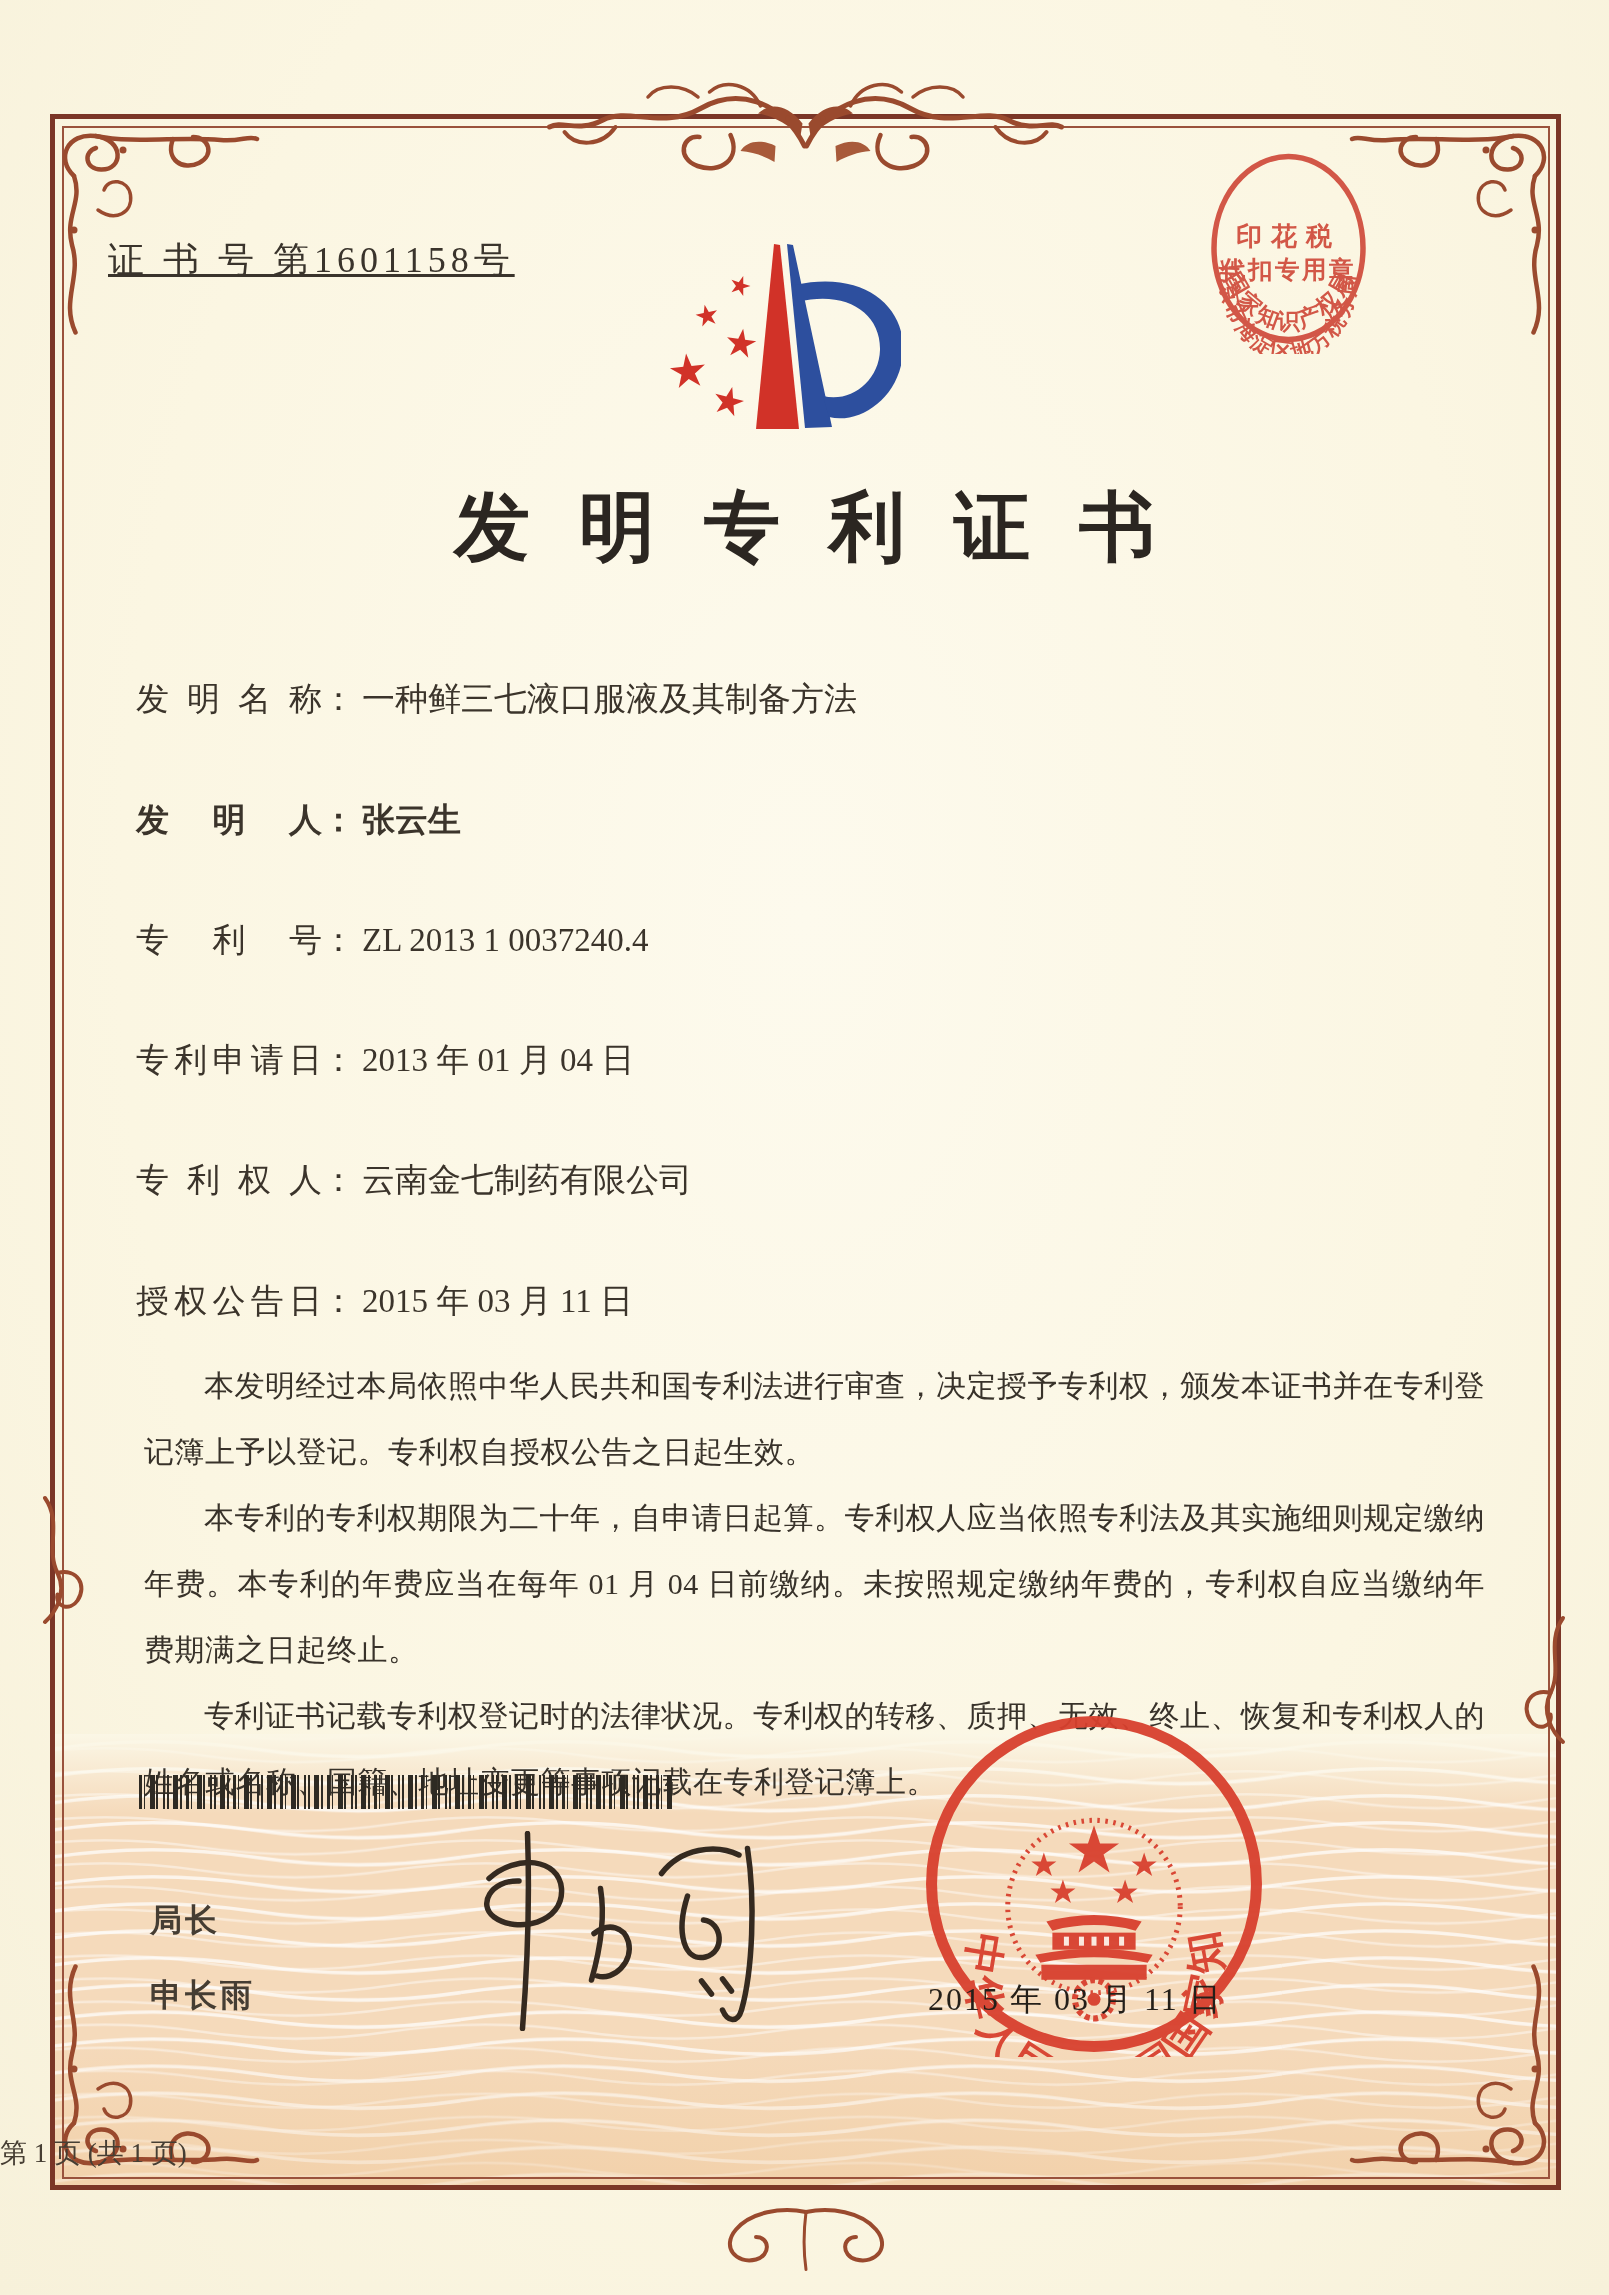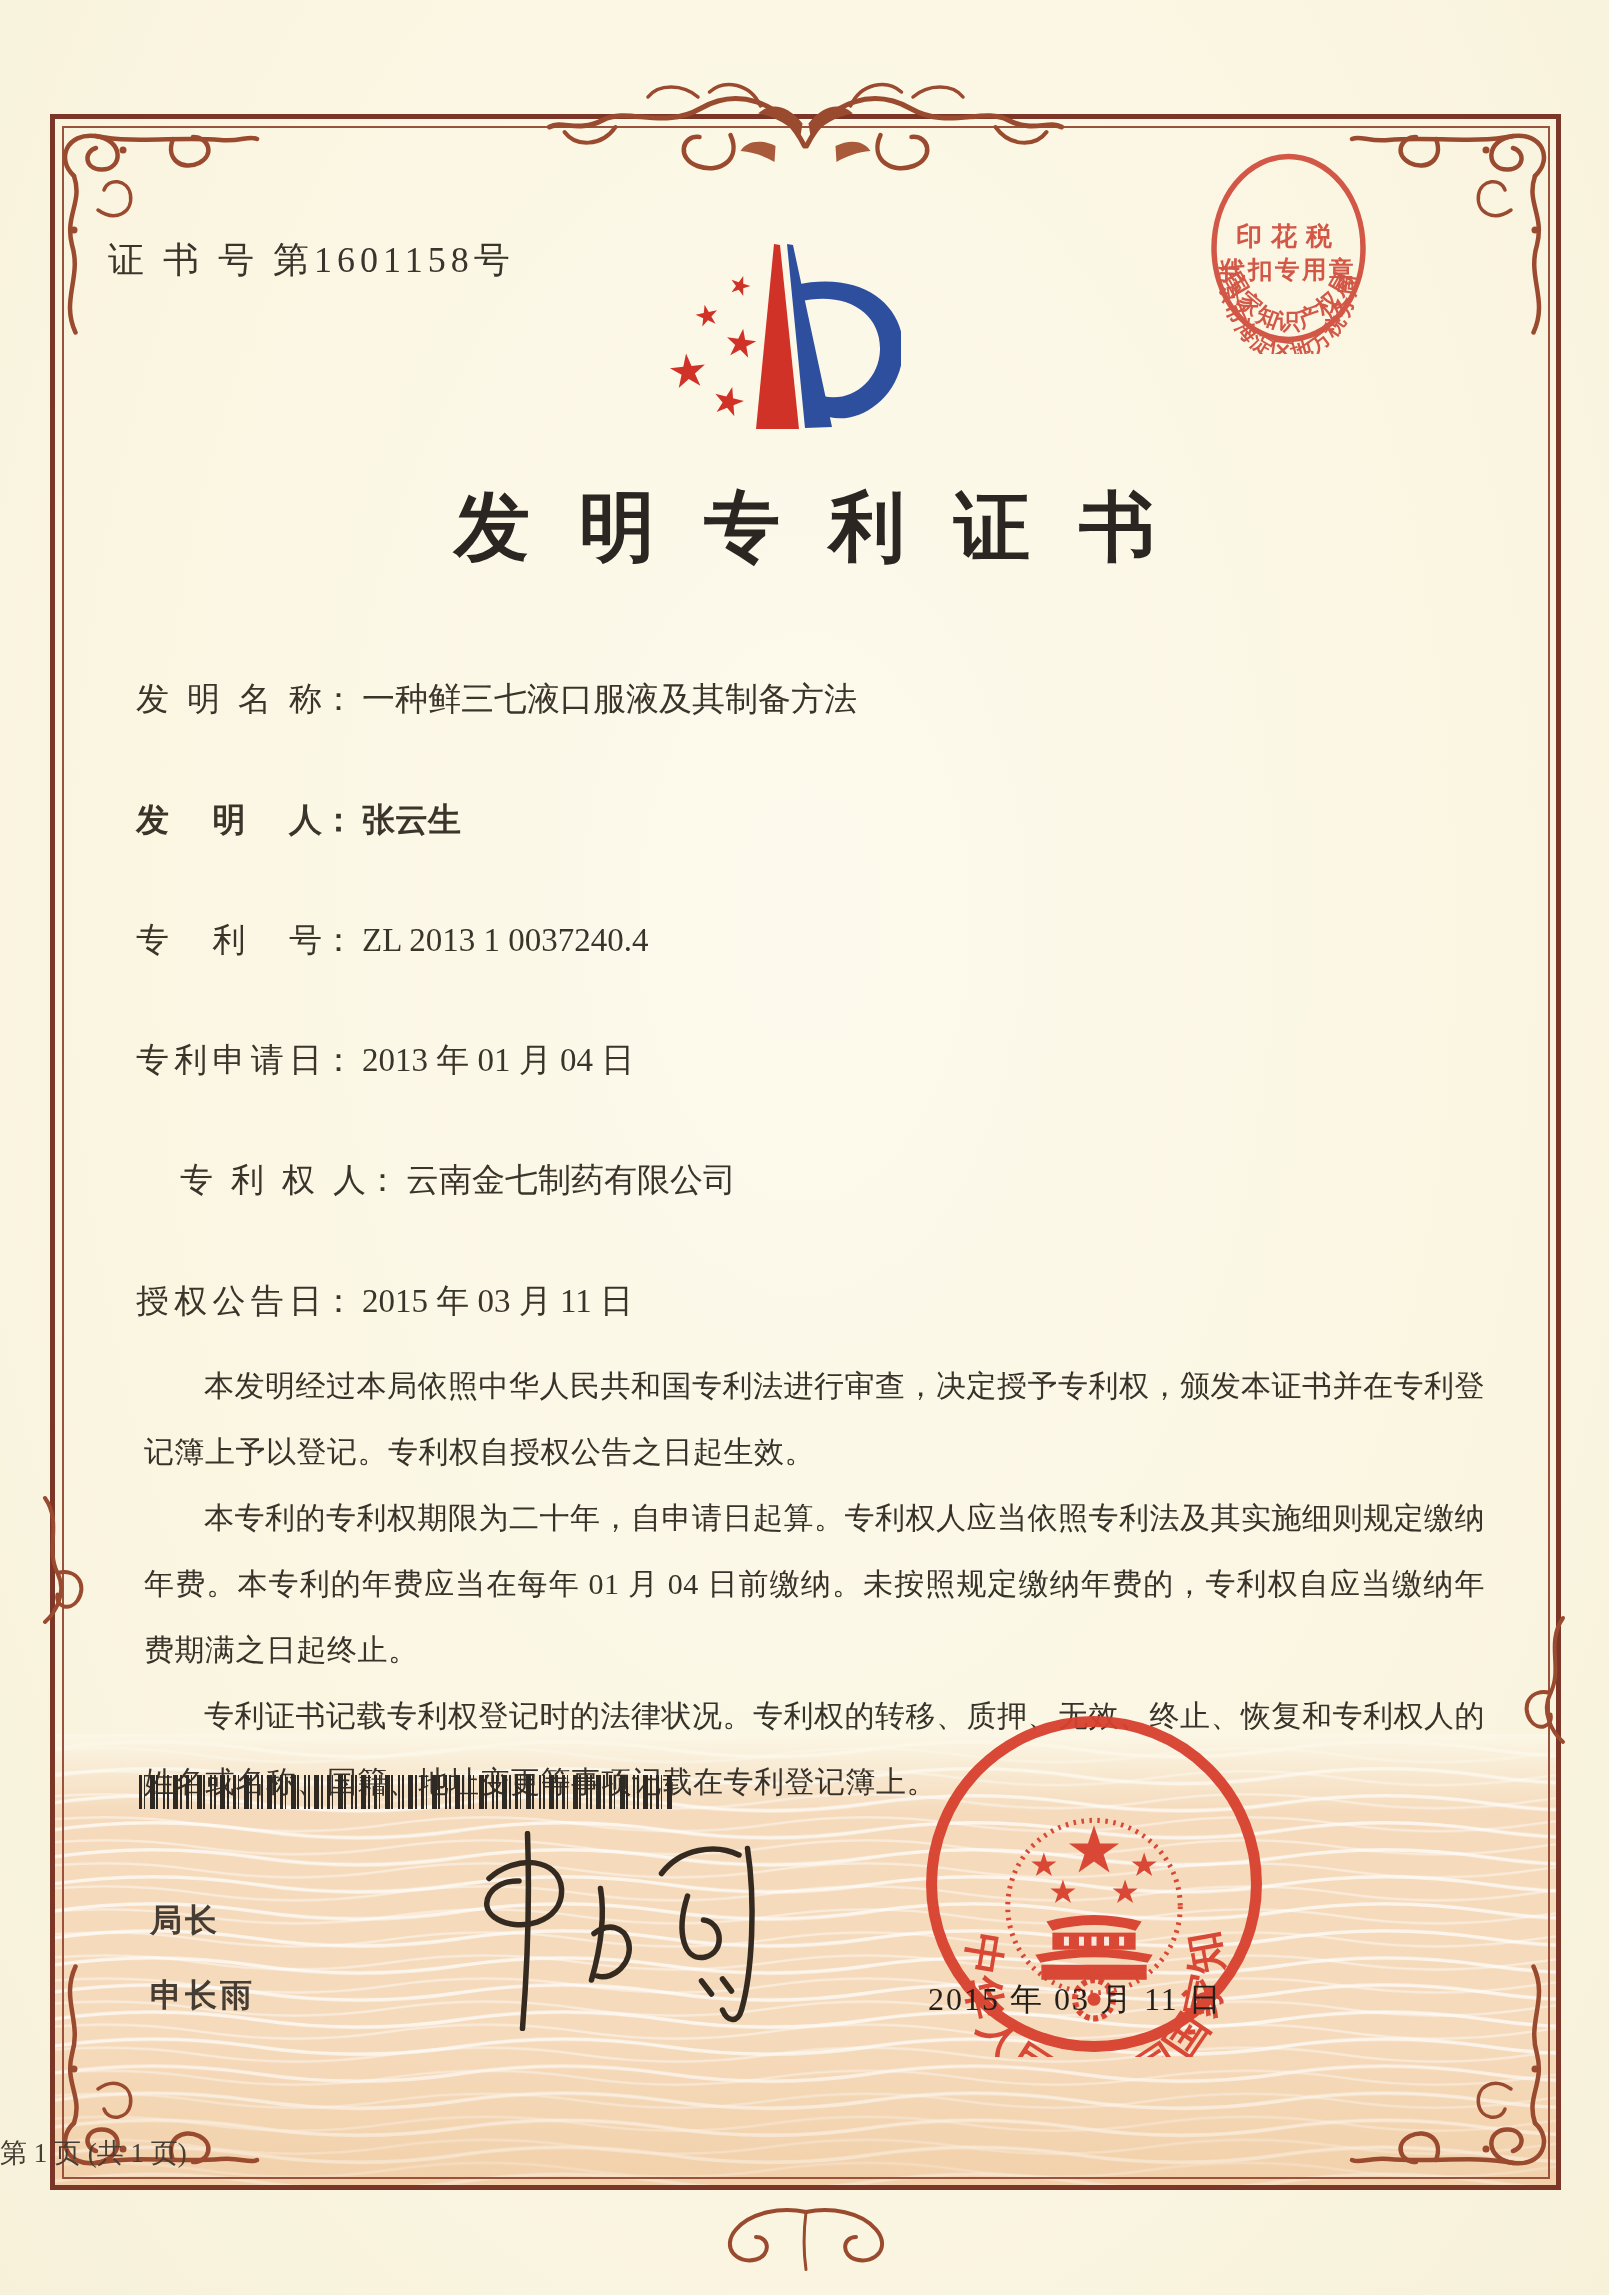--- a/index.html
+++ b/index.html
@@ -10,21 +10,21 @@
   .band{position:absolute;left:50px;right:50px;top:1734px;height:455px;background:#f5dabb;}
   .band .fade{position:absolute;left:0;right:0;top:0;height:80px;
         background:linear-gradient(#fbf7e6,rgba(251,247,230,0));}
   .band .deep{position:absolute;left:0;right:0;bottom:0;height:150px;
         background:linear-gradient(rgba(240,205,160,0),rgba(238,198,150,.45));}
   
   .frame{position:absolute;left:50px;top:114px;right:48px;bottom:105px;border:5.5px solid #7b3627;}
   .frame::after{content:"";position:absolute;inset:6.5px;border:2px solid #9a523c;}
   .orn{position:absolute;}
   
-  .certno{position:absolute;left:108px;top:236px;font-size:36px;letter-spacing:5px;color:#3a342c;}
+  .certno{position:absolute;left:108px;top:236px;font-size:36px;letter-spacing:5px;color:#3a342c;text-decoration:underline;}
   .title{position:absolute;left:0;width:1609px;top:477px;text-align:center;font-size:76px;font-weight:bold;
          color:#2b2621;letter-spacing:49px;text-indent:49px;}
   .row{position:absolute;left:136px;font-size:33px;color:#3b342b;white-space:nowrap;}
   .row .lbl{display:inline-block;width:186px;text-align:justify;text-align-last:justify;}
   .row .sep{display:inline-block;margin-right:7px;}
   .paras{position:absolute;left:136px;top:1353px;width:1341px;font-size:30px;line-height:66px;
          color:#38322a;text-align:justify;letter-spacing:0.5px;margin-left:8px;}
   .paras p{margin:0;text-indent:2em;}
   .barcode{position:absolute;left:139px;top:1775px;width:533px;height:34px;
      background:repeating-linear-gradient(90deg,#2e2a23 0 2.5px,rgba(0,0,0,0) 2.5px 4.5px,#2e2a23 4.5px 6px,
@@ -180,21 +180,21 @@
   </div>
   <div class="row" style="top:798px;font-weight:bold;">
     <span class="lbl">发明人</span><span class="sep">：</span><span class="val">张云生</span>
   </div>
   <div class="row" style="top:918px;">
     <span class="lbl">专利号</span><span class="sep">：</span><span class="val">ZL 2013 1 0037240.4</span>
   </div>
   <div class="row" style="top:1038px;">
     <span class="lbl">专利申请日</span><span class="sep">：</span><span class="val">2013 年 01 月 04 日</span>
   </div>
-  <div class="row" style="top:1158px;margin-left:44px;">
+  <div class="row" style="top:1158px;">
     <span class="lbl">专利权人</span><span class="sep">：</span><span class="val">云南金七制药有限公司</span>
   </div>
   <div class="row" style="top:1279px;">
     <span class="lbl">授权公告日</span><span class="sep">：</span><span class="val">2015 年 03 月 11 日</span>
   </div>
 
   <div class="paras">
     <p>本发明经过本局依照中华人民共和国专利法进行审查，决定授予专利权，颁发本证书并在专利登记簿上予以登记。专利权自授权公告之日起生效。</p>
     <p>本专利的专利权期限为二十年，自申请日起算。专利权人应当依照专利法及其实施细则规定缴纳年费。本专利的年费应当在每年 01 月 04 日前缴纳。未按照规定缴纳年费的，专利权自应当缴纳年费期满之日起终止。</p>
     <p>专利证书记载专利权登记时的法律状况。专利权的转移、质押、无效、终止、恢复和专利权人的姓名或名称、国籍、地址变更等事项记载在专利登记簿上。</p>

